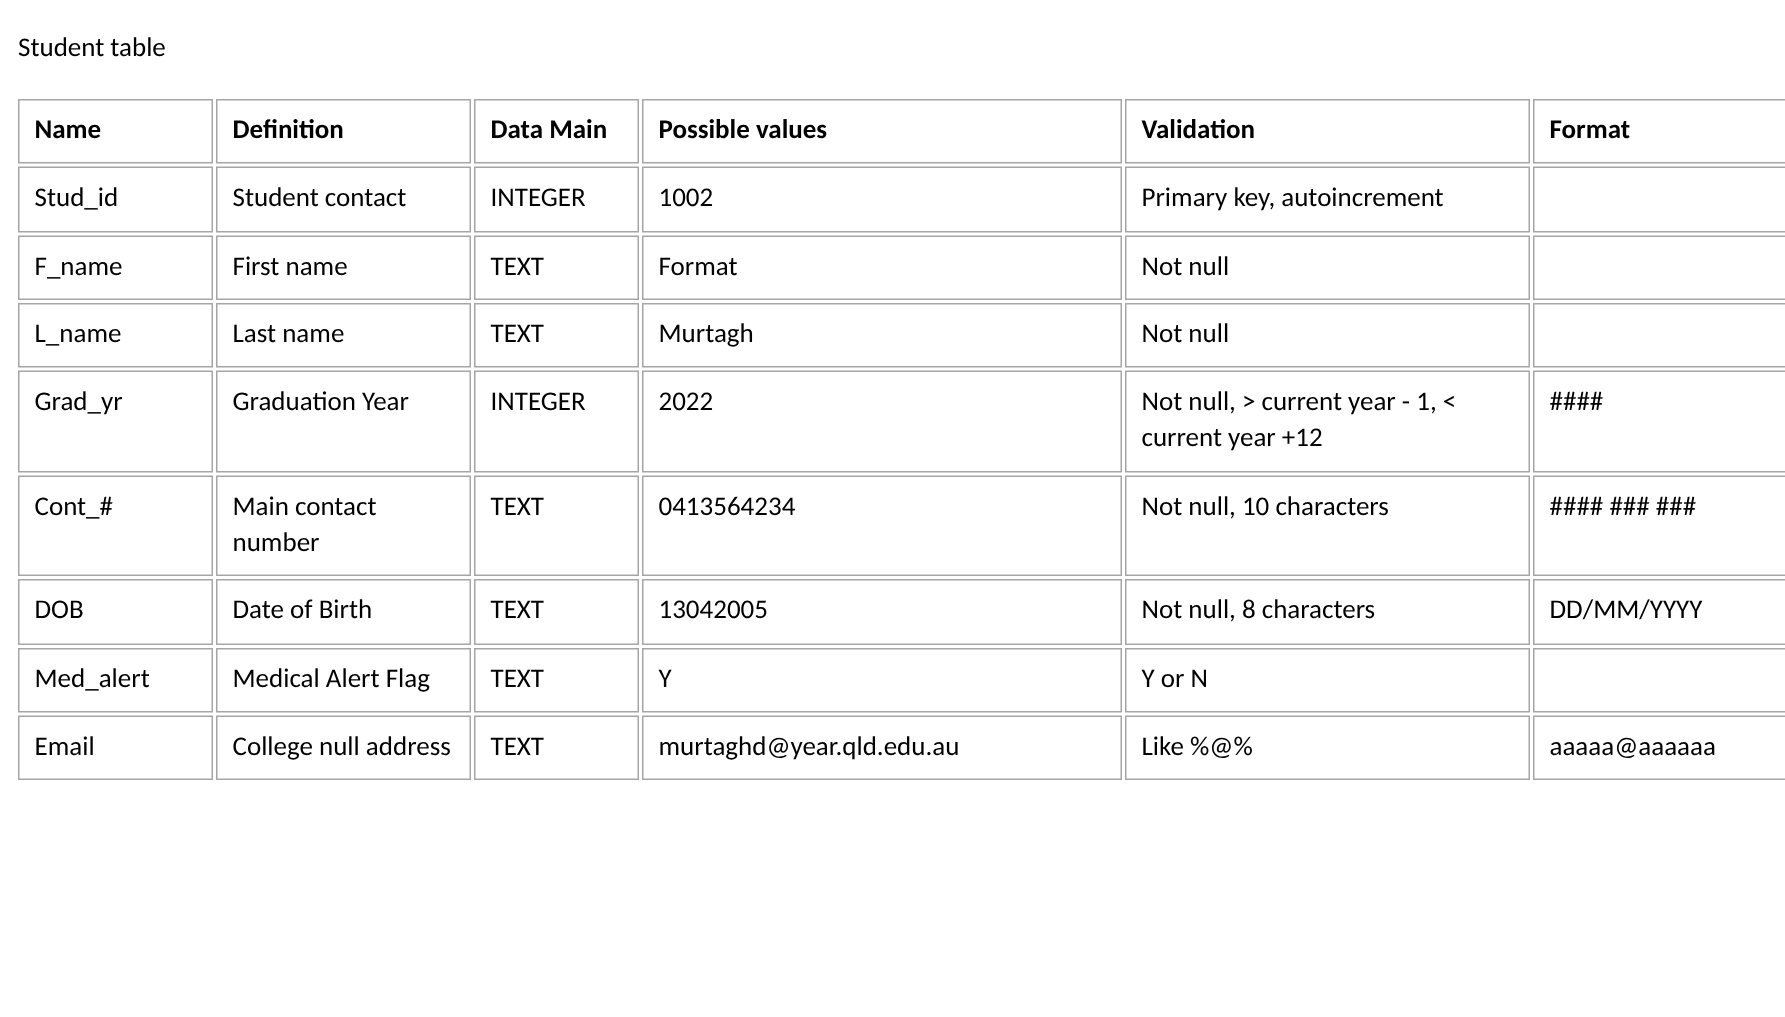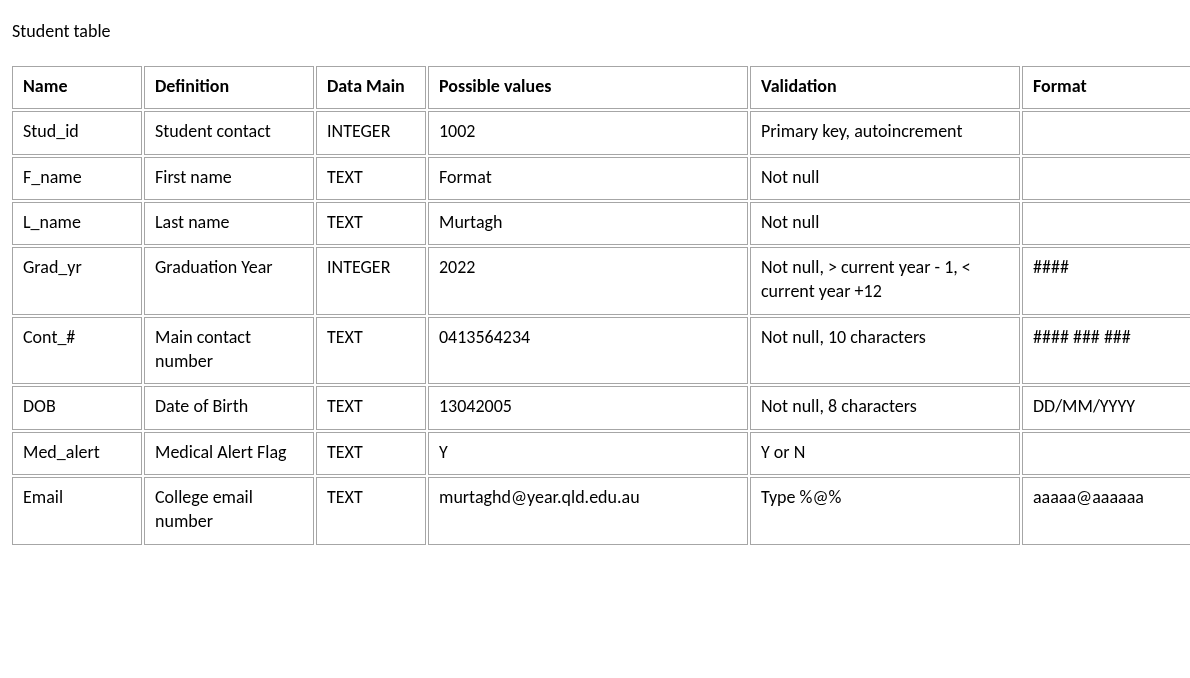--- a/index.html
+++ b/index.html
@@ -119,20 +119,20 @@
     <tr>
       <td>Med_alert</td>
       <td>Medical Alert Flag</td>
       <td>TEXT</td>
       <td>Y</td>
       <td>Y or N</td>
       <td></td>
     </tr>
     <tr>
       <td>Email</td>
-      <td>College email number</td>
+      <td>College null address</td>
       <td>TEXT</td>
       <td>murtaghd@year.qld.edu.au</td>
-      <td>Type %@%</td>
+      <td>Like %@%</td>
       <td>aaaaa@aaaaaa</td>
     </tr>
   </tbody>
 </table>
 
 </body></html>

